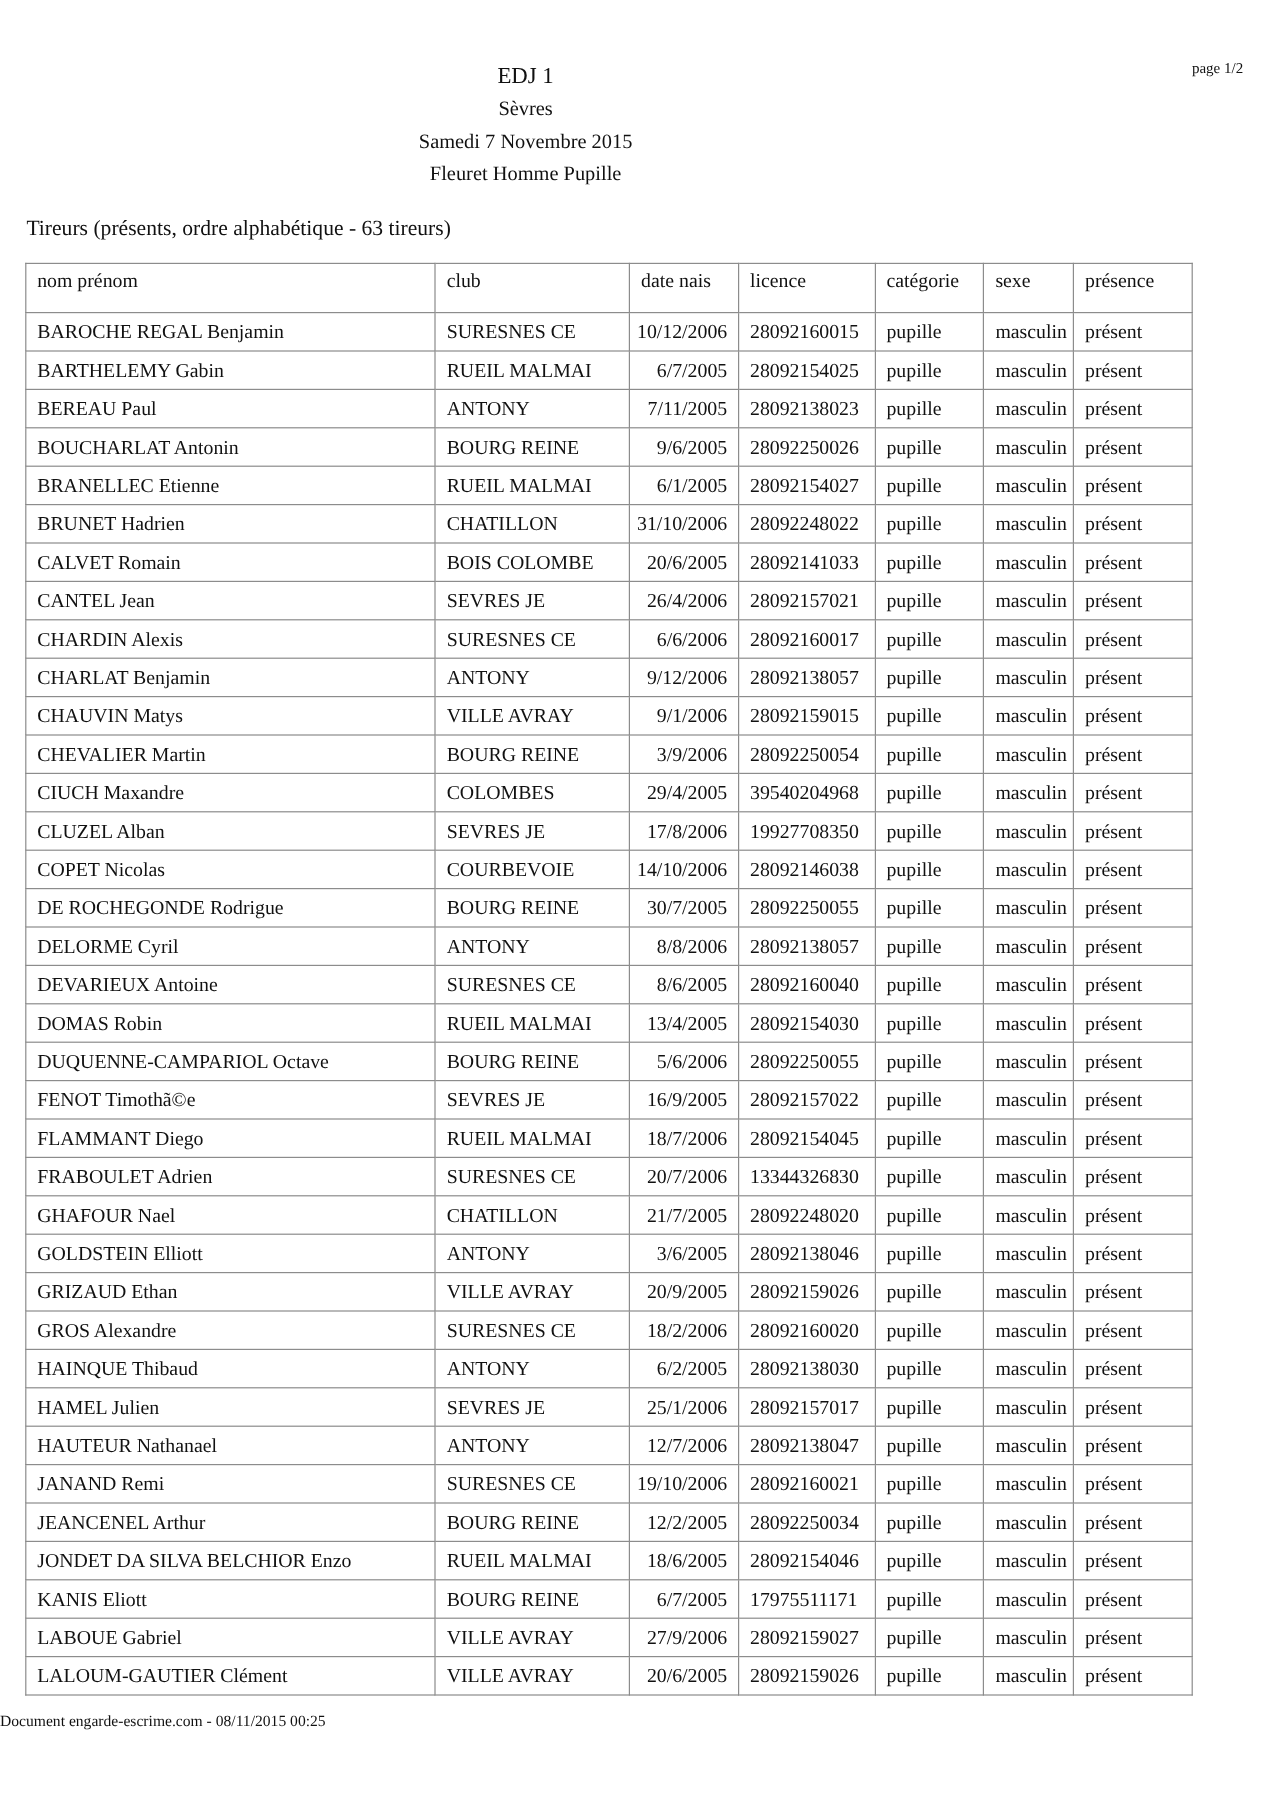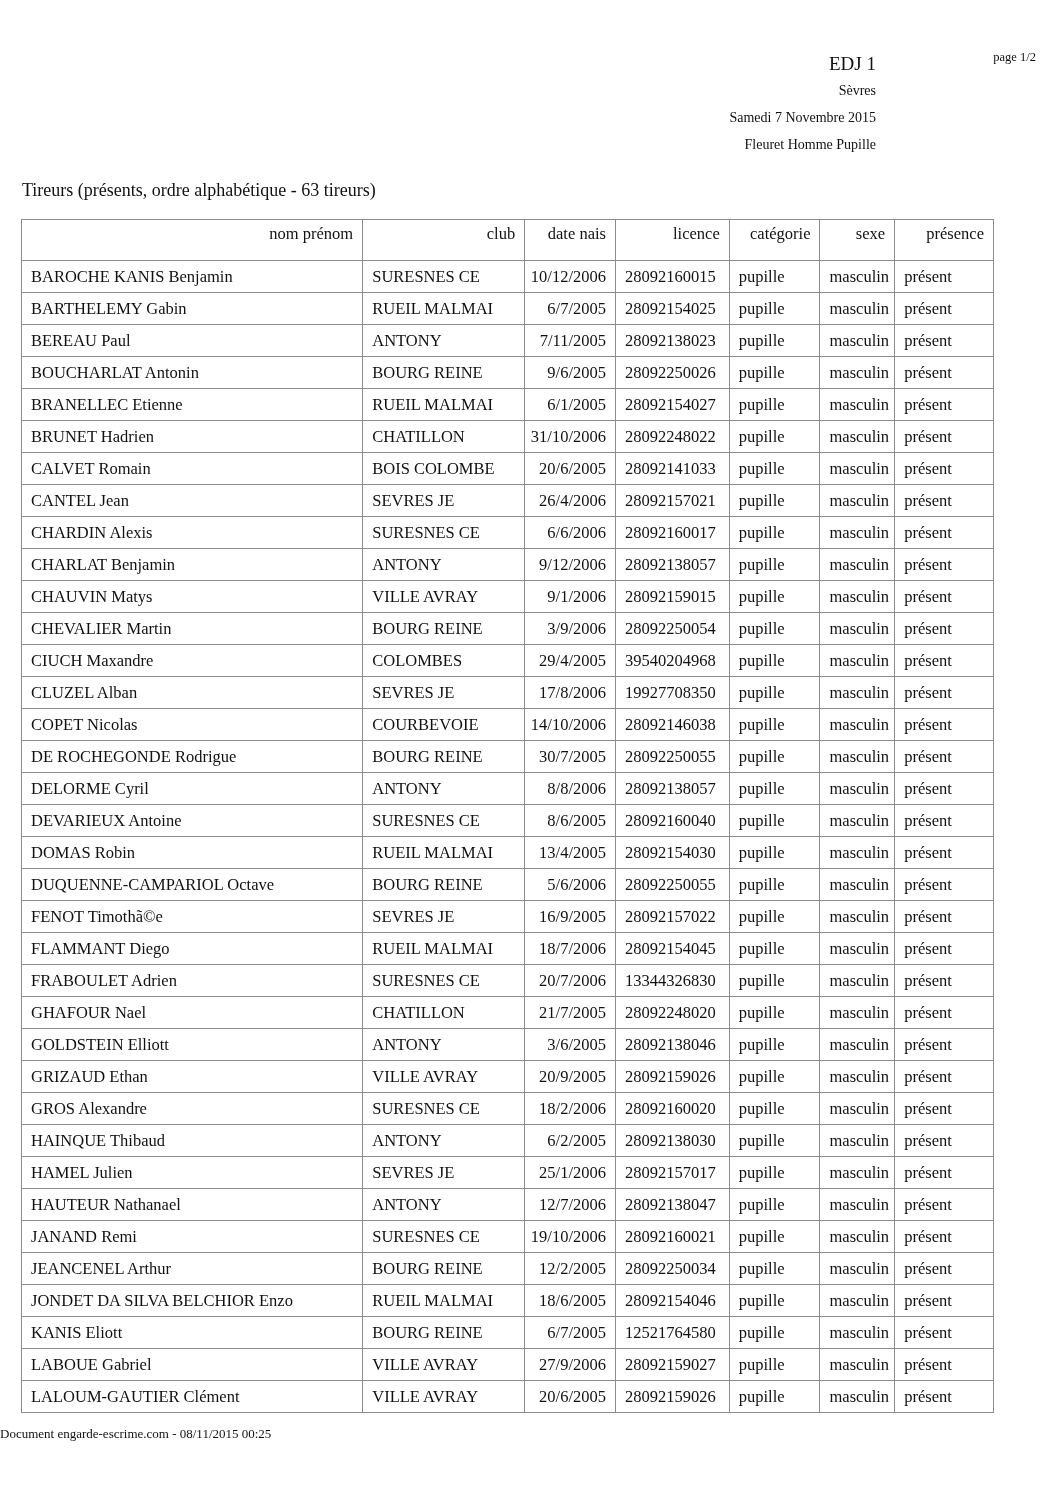--- a/index.html
+++ b/index.html
@@ -13,24 +13,24 @@
       position: relative;
       font-family: "Liberation Serif", "DejaVu Serif", serif;
       color: #111111;
       overflow: hidden;
     }
     .header-block {
       position: absolute;
       left: 0;
       width: 876px;
       top: 50px;
-      text-align: right;
+      text-align: center;
     }
     .header-line {
-      font-size: 14px;
+      font-size: 17px;
       line-height: 27px;
       height: 27px;
     }
     .header-line.title {
       font-size: 19px;
     }
     .page-num {
       position: absolute;
       top: 50px;
       right: 22px;
@@ -55,21 +55,21 @@
       border: 1.5px solid #8c8c8c;
       padding: 0 9px;
       white-space: nowrap;
       overflow: hidden;
       font-weight: normal;
     }
     table.fencers th {
       height: 36px;
       vertical-align: top;
       padding-top: 4px;
-      text-align: right;
+      text-align: left;
     }
     table.fencers td {
       height: 30px;
       vertical-align: middle;
       padding-top: 1px;
     }
     .col-name { width: 297px; }
     .col-club { width: 141px; }
     .col-date { width: 79px; }
     .col-lic  { width: 99px; }
@@ -116,21 +116,21 @@
       <th>club</th>
       <th class="right">date nais</th>
       <th>licence</th>
       <th>catégorie</th>
       <th>sexe</th>
       <th>présence</th>
     </tr>
   </thead>
   <tbody id="table-body">
       <tr>
-        <td>BAROCHE KANIS Benjamin</td>
+        <td>BAROCHE REGAL Benjamin</td>
         <td>SURESNES CE</td>
         <td class="right narrow-date">10/12/2006</td>
         <td>28092160015</td>
         <td>pupille</td>
         <td>masculin</td>
         <td>présent</td>
       </tr>
       <tr>
         <td>BARTHELEMY Gabin</td>
         <td>RUEIL MALMAI</td>
@@ -416,21 +416,21 @@
         <td class="right narrow-date">18/6/2005</td>
         <td>28092154046</td>
         <td>pupille</td>
         <td>masculin</td>
         <td>présent</td>
       </tr>
       <tr>
         <td>KANIS Eliott</td>
         <td>BOURG REINE</td>
         <td class="right narrow-date">6/7/2005</td>
-        <td>12521764580</td>
+        <td>17975511171</td>
         <td>pupille</td>
         <td>masculin</td>
         <td>présent</td>
       </tr>
       <tr>
         <td>LABOUE Gabriel</td>
         <td>VILLE AVRAY</td>
         <td class="right narrow-date">27/9/2006</td>
         <td>28092159027</td>
         <td>pupille</td>

